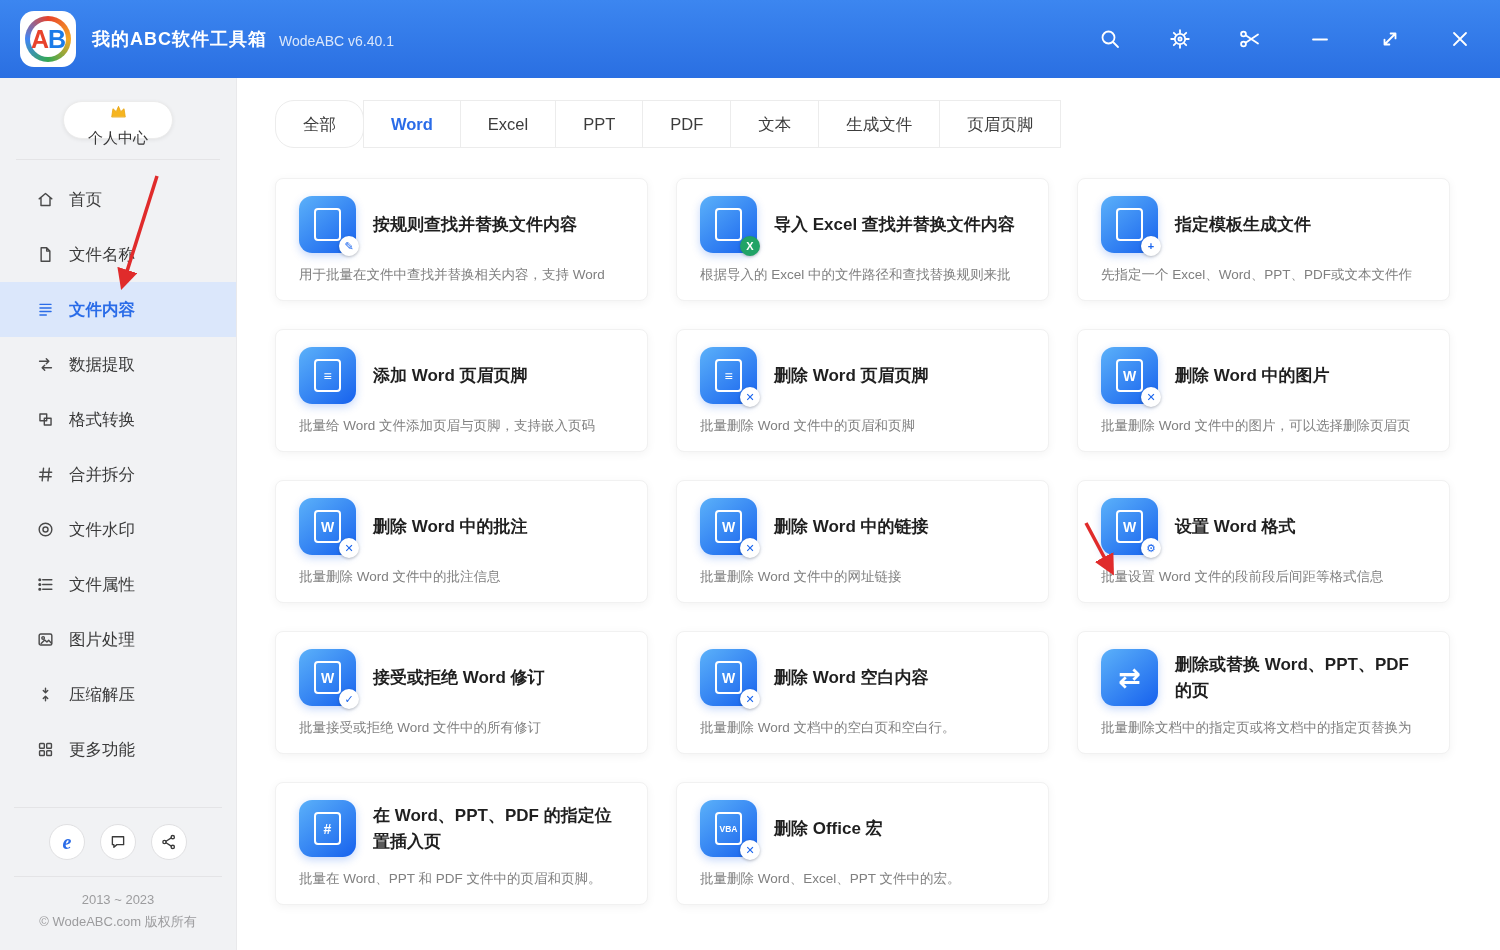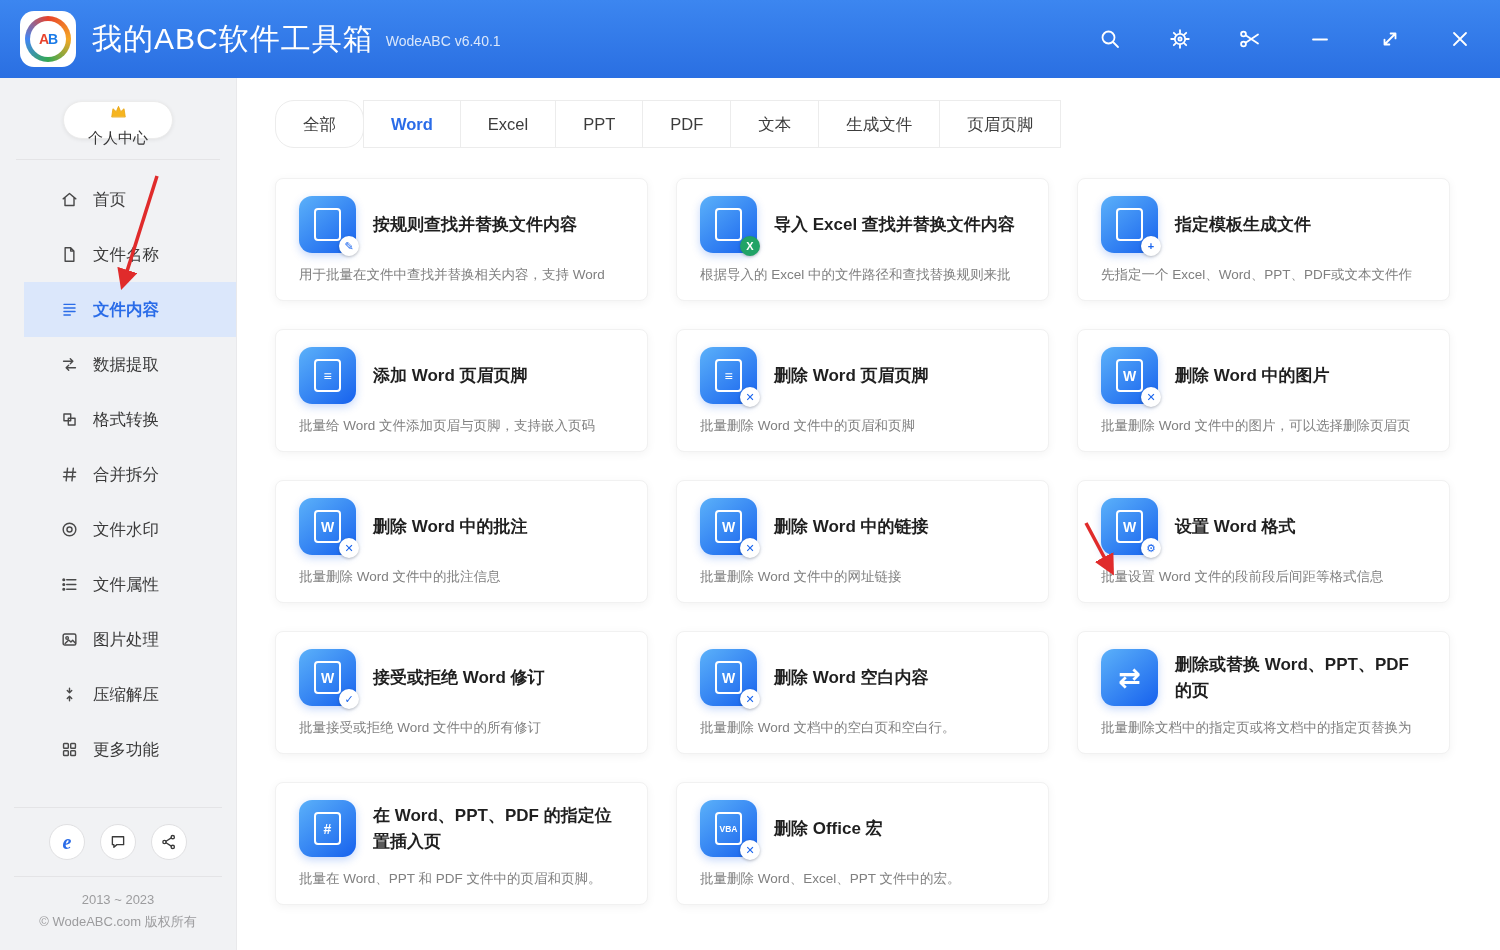--- a/index.html
+++ b/index.html
@@ -8,41 +8,41 @@
 
   
   .titlebar { position:absolute; top:0; left:0; right:0; height:78px;
     background:linear-gradient(180deg,#3c86f0,#2a6fe2);
     display:flex; align-items:center; padding:0 28px 0 20px; z-index:5; }
   .logo { width:56px; height:56px; background:#fff; border-radius:14px; position:relative;
     display:flex; align-items:center; justify-content:center; margin-right:16px; flex:0 0 56px; }
   .logo-ring { width:46px; height:46px; border-radius:50%; position:absolute;
     background:conic-gradient(#e8432c,#f5a623,#34a853,#4285f4,#e8432c); }
   .logo-inner { width:36px; height:36px; border-radius:50%; background:#fff; position:absolute; }
-  .logo-text { position:relative; font-weight:bold; font-size:14px; letter-spacing:-1px; }
+  .logo-text { position:relative; font-weight:bold; font-size:25px; letter-spacing:-1px; }
   .logo-text .la { color:#e8432c; } .logo-text .lb { color:#1a7be8; }
-  .app-title { font-size:30px; font-weight:400; color:#fff; letter-spacing:1px; }
+  .app-title { font-size:18px; font-weight:700; color:#fff; letter-spacing:1px; }
   .app-version { margin-left:12px; margin-top:4px; font-size:14px; color:rgba(255,255,255,.82); }
   .tb-actions { margin-left:auto; display:flex; align-items:center; gap:46px; }
   .tb-icon { width:24px; height:24px; color:#fff; cursor:pointer; display:block; }
   .tb-icon svg { width:24px; height:24px; display:block; }
 
   
   .sidebar { position:absolute; top:78px; left:0; width:237px; bottom:0;
     background:#f1f2f4; border-right:1px solid #e9e9eb; }
   .pc-wrap { display:flex; justify-content:center; padding-top:23px; }
   .personal-center { display:flex; align-items:center; gap:8px; background:#fff;
     border:1px solid #ececec; border-radius:19px; height:38px; padding:0 24px;
     font-size:15px; color:#333; box-shadow:0 1px 4px rgba(0,0,0,.07); cursor:pointer;
     font-family:inherit;flex-direction:column; }
   .personal-center svg { width:19px; height:19px; display:block; }
   .side-divider { height:1px; background:#e4e4e6; margin:20px 16px 6px; }
   .side-menu { padding-top:6px; }
   .side-item { display:flex; align-items:center; gap:14px; height:55px; padding-left:36px;
-    font-size:16.5px; color:#3a3a3a; cursor:pointer;margin-left:24px; }
+    font-size:16.5px; color:#3a3a3a; cursor:pointer; }
   .side-item .si-icon { width:19px; height:19px; color:#4a4a4a; }
   .side-item .si-icon svg { width:19px; height:19px; display:block; }
   .side-item.active { background:#dbe7fb; color:#2a6ce8; font-weight:700; }
   .side-item.active .si-icon { color:#2a6ce8; }
   .sidebar-footer { position:absolute; bottom:0; left:0; right:0; }
   .footer-circles { display:flex; justify-content:center; gap:15px;
     border-top:1px solid #e4e4e6; margin:0 14px; padding:16px 0; }
   .circle-btn { width:36px; height:36px; border-radius:50%; background:#fff;
     border:1px solid #e0e0e2; display:flex; align-items:center; justify-content:center;
     color:#3a3a3a; cursor:pointer; }

